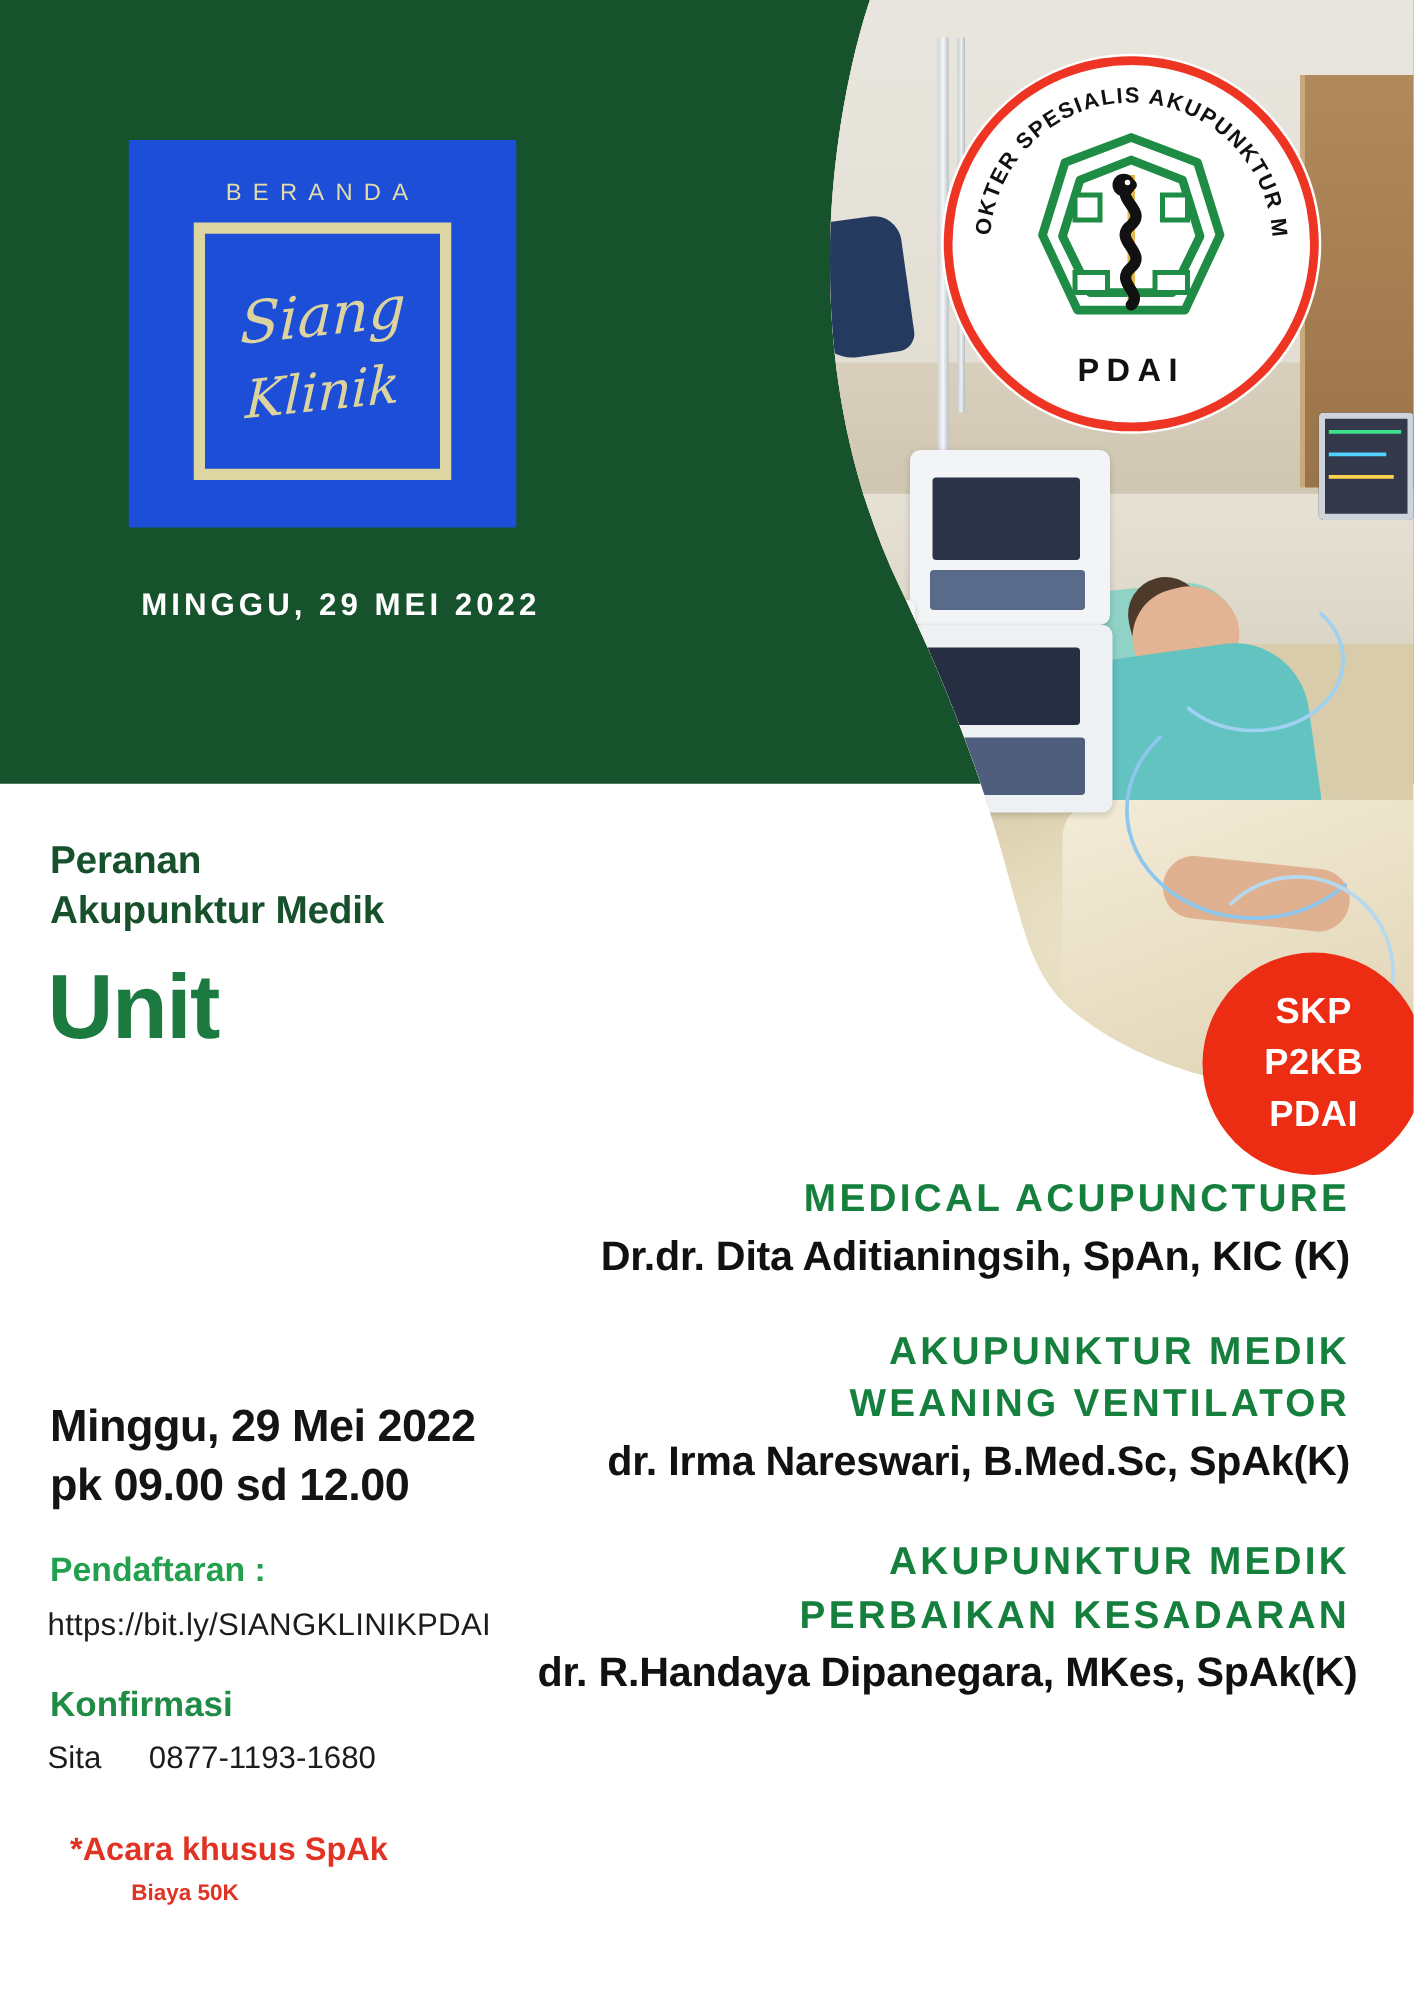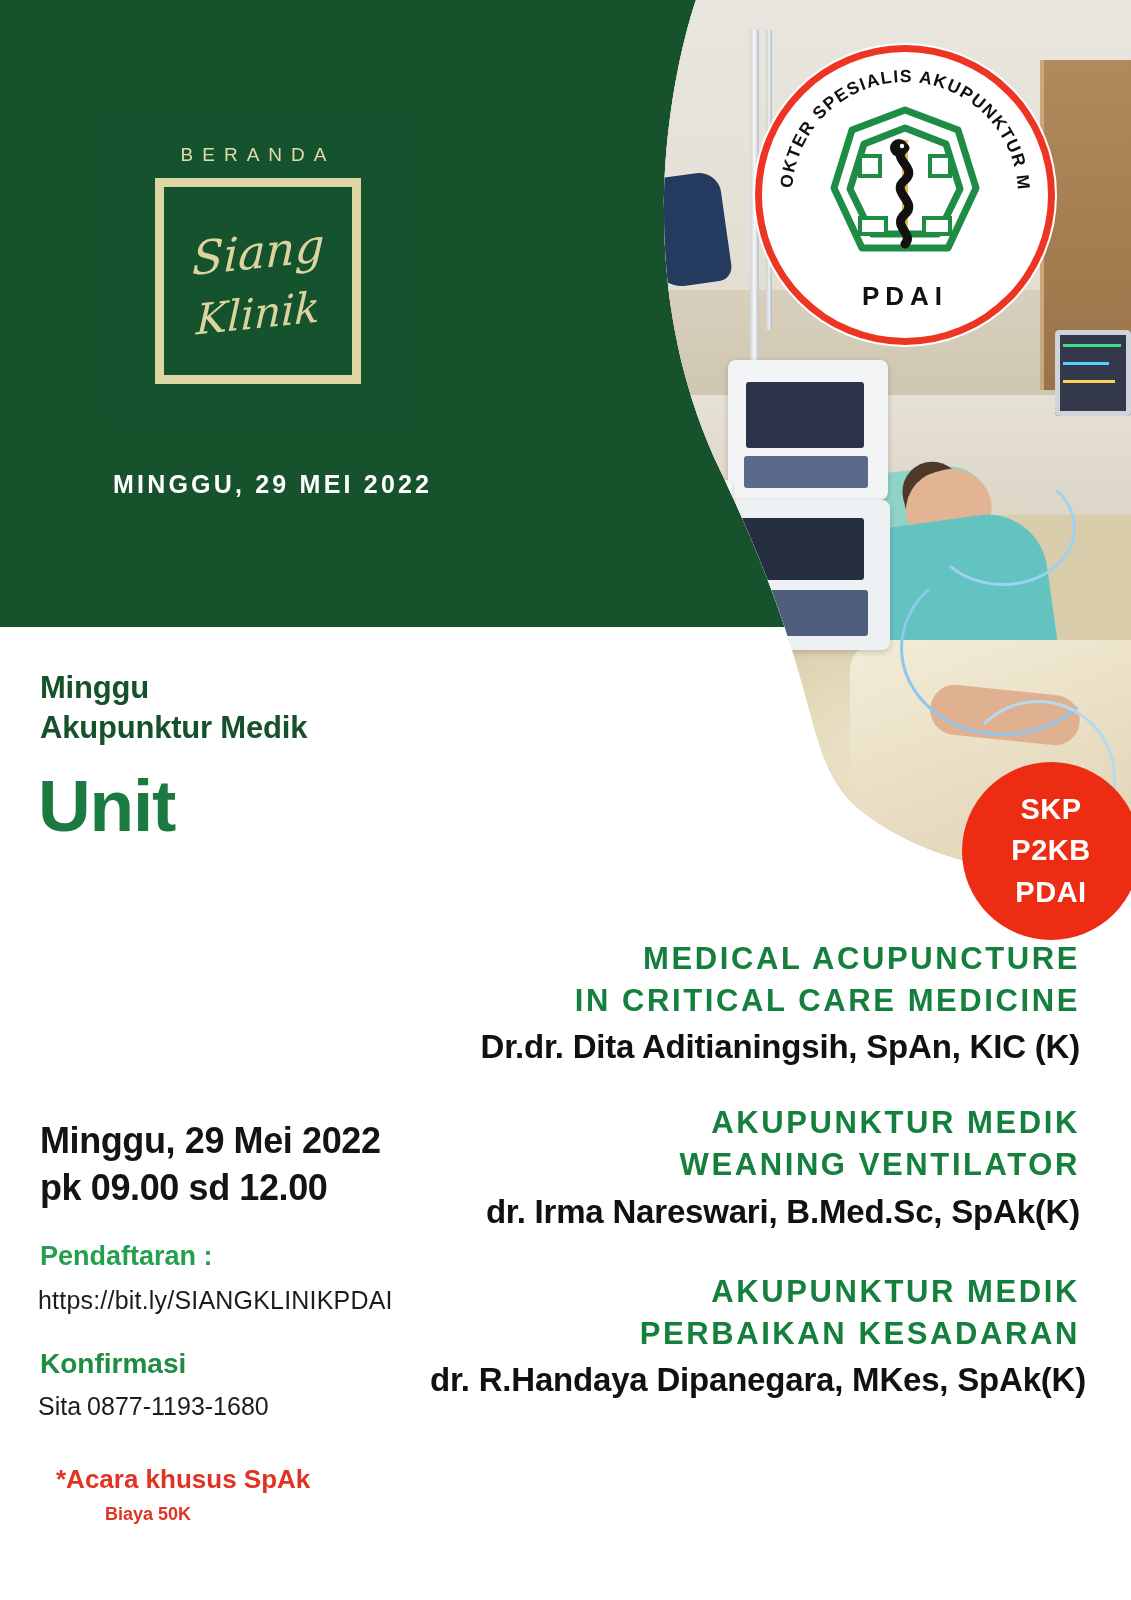--- a/index.html
+++ b/index.html
@@ -107,21 +107,21 @@
     text-align:center;
     font-size:26px;font-weight:bold;letter-spacing:6px;color:#111;
     font-family:"Liberation Sans", sans-serif;
   }
 
   
   .brand-box{
     position:absolute;
     left:103px; top:112px;
     width:310px; height:310px;
-    background:#14532d;
+    background:#1d4ed8;
   }
   .brand-beranda{
     position:absolute;left:0;right:0;top:32px;
     text-align:center;color:#E3DCAA;
     font-size:19px;letter-spacing:9px;font-weight:normal;
   }
   .brand-frame{
     position:absolute;
     left:52px;top:66px;right:52px;bottom:38px;
     border:9px solid #DDD5A2;
@@ -181,21 +181,21 @@
     color:#1c1c1c; font-size:25px; font-weight:normal; letter-spacing:.2px;
   }
   .konf-label{
     position:absolute; left:40px; top:1348px;
     color:#1E8C45; font-size:28px; font-weight:bold;
   }
   .konf-val{
     position:absolute; left:38px; top:1392px;
     color:#1c1c1c; font-size:25px;
   }
-  .konf-val .nm{margin-right:6px;}
+  .konf-val .nm{margin-right:38px;}
   .note1{
     position:absolute; left:56px; top:1464px;
     color:#E03323; font-size:26px; font-weight:bold;
   }
   .note2{
     position:absolute; left:105px; top:1504px;
     color:#E03323; font-size:18px; font-weight:bold;
   }
 
   
@@ -320,21 +320,21 @@
       <div class="brand-script">
         <span>Siang</span>
         <span>Klinik</span>
       </div>
     </div>
   </div>
 
   <div class="green-date">MINGGU, 29 MEI 2022</div>
 
   <div class="kicker">
-    <div>Minggu</div>
+    <div>Peranan</div>
     <div>Akupunktur Medik</div>
   </div>
 
   <div class="bigtitle">
     <div>Unit</div>
   </div>
 
   <div class="when">
     <div>Minggu, 29 Mei 2022</div>
     <div>pk 09.00 sd 12.00</div>
@@ -355,21 +355,20 @@
     <span>SKP</span>
     <span>P2KB</span>
     <span>PDAI</span>
   </div>
 
   <div class="rcol">
 
     <div class="blk">
       <div class="topic">
         <div>MEDICAL ACUPUNCTURE</div>
-        <div>IN CRITICAL CARE MEDICINE</div>
       </div>
       <div class="speaker sp-wide">Dr.dr. Dita Aditianingsih, SpAn, KIC (K)</div>
     </div>
 
     <div class="blk b2">
       <div class="topic">
         <div>AKUPUNKTUR MEDIK</div>
         <div>WEANING VENTILATOR</div>
       </div>
       <div class="speaker sp-wide">dr. Irma Nareswari, B.Med.Sc, SpAk(K)</div>

